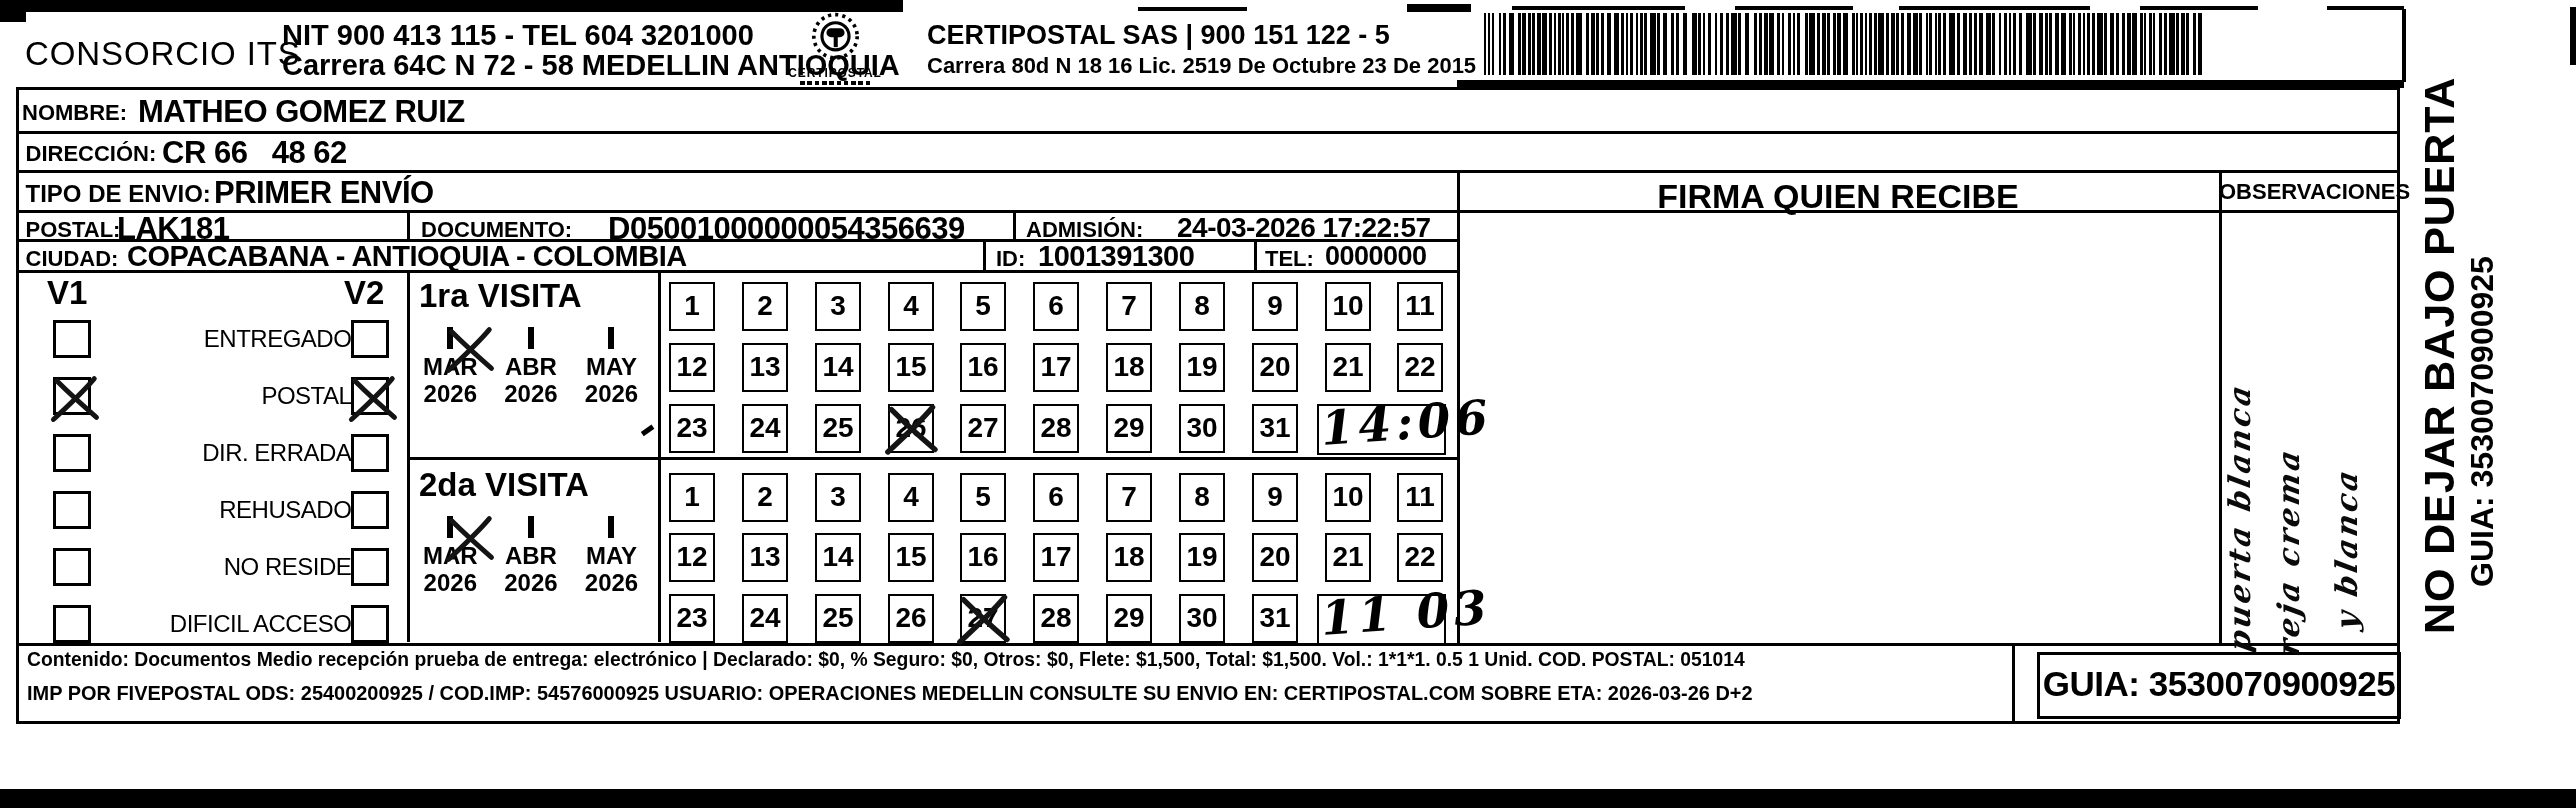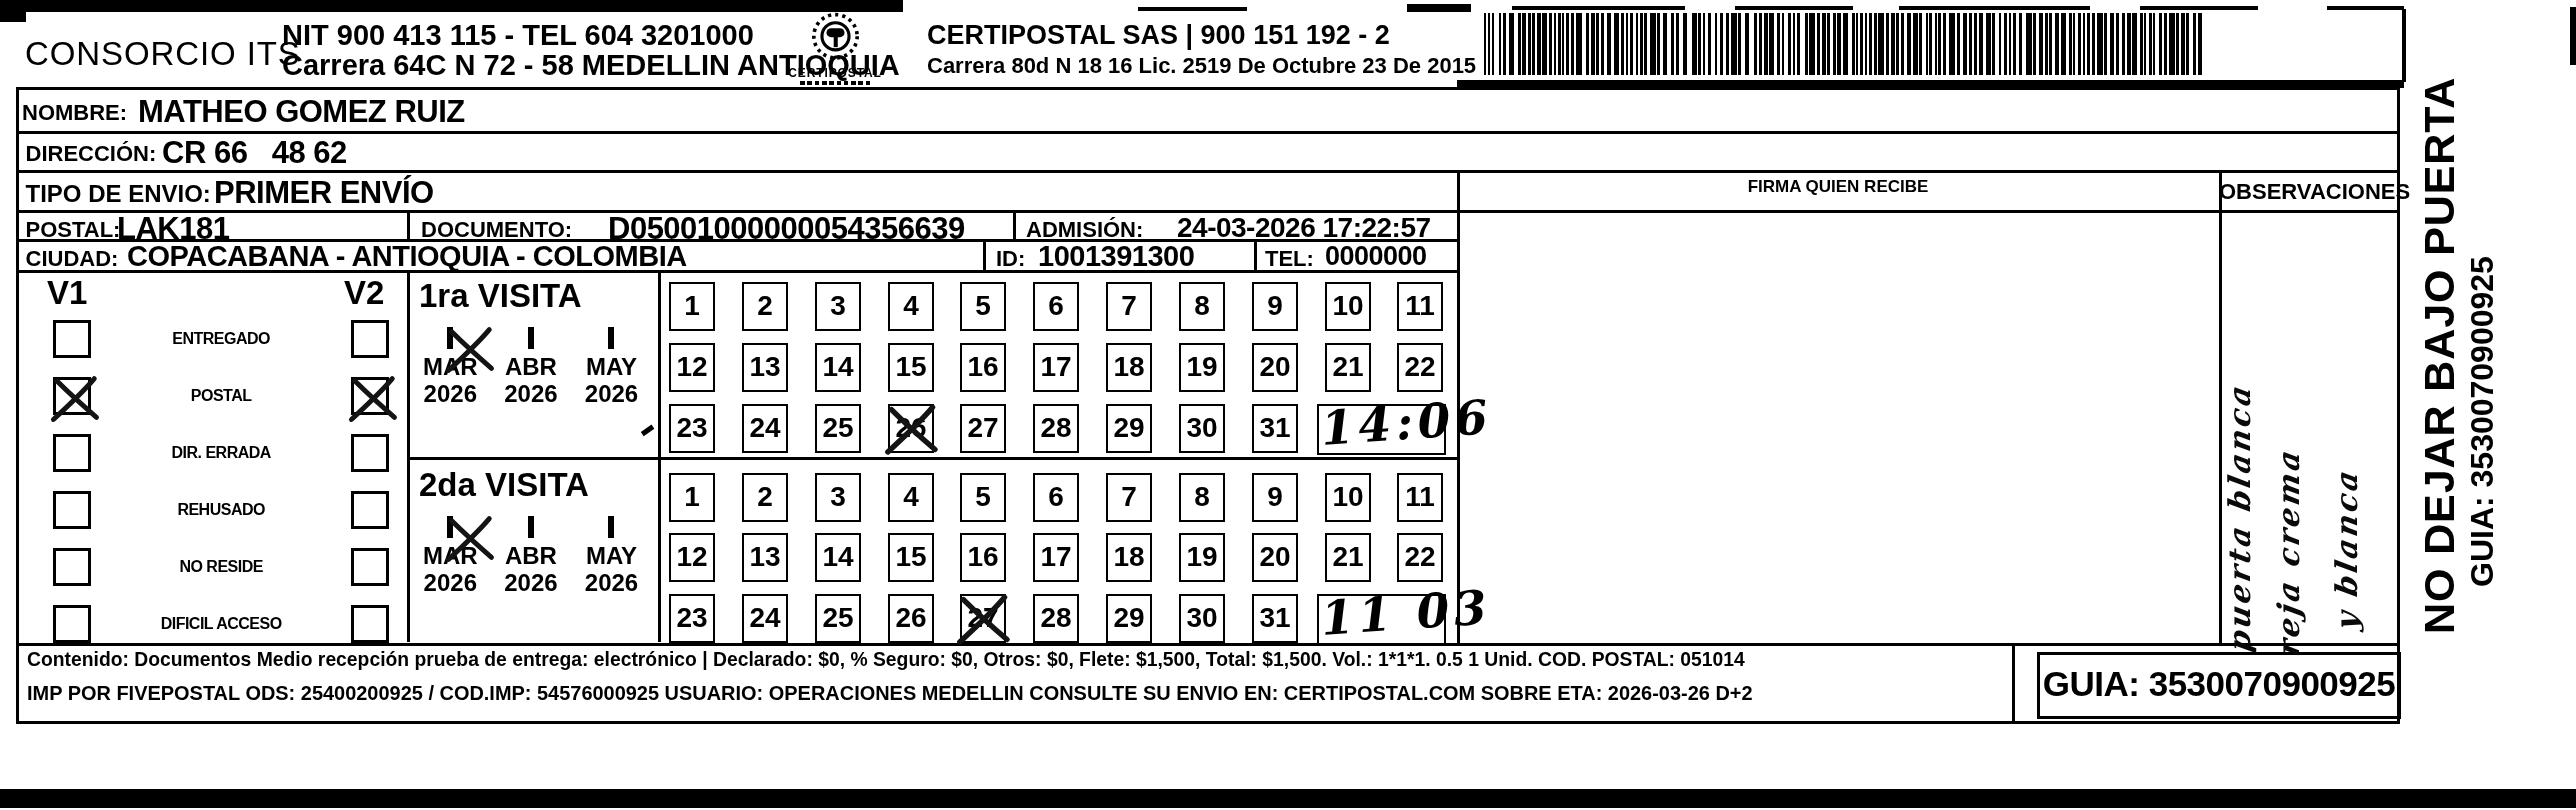--- a/index.html
+++ b/index.html
@@ -26,27 +26,27 @@
 
   
   .outer{position:absolute;left:16.4px;top:87px;width:2384px;height:637px;
          border:3.6px solid #000;box-sizing:border-box}
   .hline{position:absolute;height:2.7px;background:#000}
   .vline{position:absolute;width:2.7px;background:#000}
 
   
   .lab{font-size:22px;font-weight:700}
   .val{font-size:31px;font-weight:700;letter-spacing:-0.5px}
-  .hdrcell{font-size:17px;font-weight:700;text-align:center}
+  .hdrcell{font-size:34px;font-weight:700;text-align:center}
 
   
   #status-panel{position:absolute;left:20px;top:272px;width:383px;height:367px}
   .vhead{position:absolute;top:1.8px;font-size:33px;font-weight:700}
   .status-row{display:flex;align-items:center;height:57px}
-  .status-label{flex:1;text-align:center;font-size:16px;font-weight:700;letter-spacing:-0.5px}
+  .status-label{flex:1;text-align:right;font-size:24px;font-weight:400;letter-spacing:-0.5px}
   .cb{width:38px;height:38px;border:3.6px solid #000;box-sizing:border-box;
       position:relative;background:#fff;flex:0 0 auto}
   .cb svg{position:absolute;left:-7.3px;top:-7.3px;overflow:visible}
   .cb path{fill:none;stroke:#141414;stroke-width:4.5;stroke-linecap:round}
 
   
   .visit-left{position:absolute;left:410px;width:246px}
   .visit-title{font-size:33px;font-weight:700;margin:7.3px 0 0 9px;white-space:nowrap}
   .months{display:flex;gap:14.6px;padding-left:7.3px;margin-top:14.6px}
   .month{width:66px;text-align:center}
@@ -112,21 +112,21 @@
   <svg width="67" height="56" viewBox="0 0 74 62">
     <circle cx="37" cy="28" r="24" fill="none" stroke="#000" stroke-width="4" stroke-dasharray="3.5 4.5"></circle>
     <circle cx="37" cy="28" r="15" fill="none" stroke="#000" stroke-width="3.5"></circle>
     <rect x="27" y="19" width="20" height="10" rx="5" fill="#000"></rect>
     <rect x="35" y="27" width="4.5" height="13" fill="#000"></rect>
   </svg>
   <div class="logo-text">CERTIPOSTAL</div>
   <div class="logo-tag"></div>
 </div>
 
-<div class="abs hdr-carrier1" style="left:927px;top:20px">CERTIPOSTAL SAS | 900 151 192 - 2</div>
+<div class="abs hdr-carrier1" style="left:927px;top:20px">CERTIPOSTAL SAS | 900 151 122 - 5</div>
 <div class="abs hdr-carrier2" style="left:927px;top:53px">Carrera 80d N 18 16  Lic. 2519 De Octubre 23 De 2015</div>
 
 <div class="barcode" id="barcode">
     <b style="left:0px;width:1.8px"></b>
     <b style="left:3.6px;width:2.7px"></b>
     <b style="left:8.2px;width:1.8px"></b>
     <b style="left:14.6px;width:2.7px"></b>
     <b style="left:19px;width:2.7px"></b>
     <b style="left:24.6px;width:5.5px"></b>
     <b style="left:34px;width:2.7px"></b>

